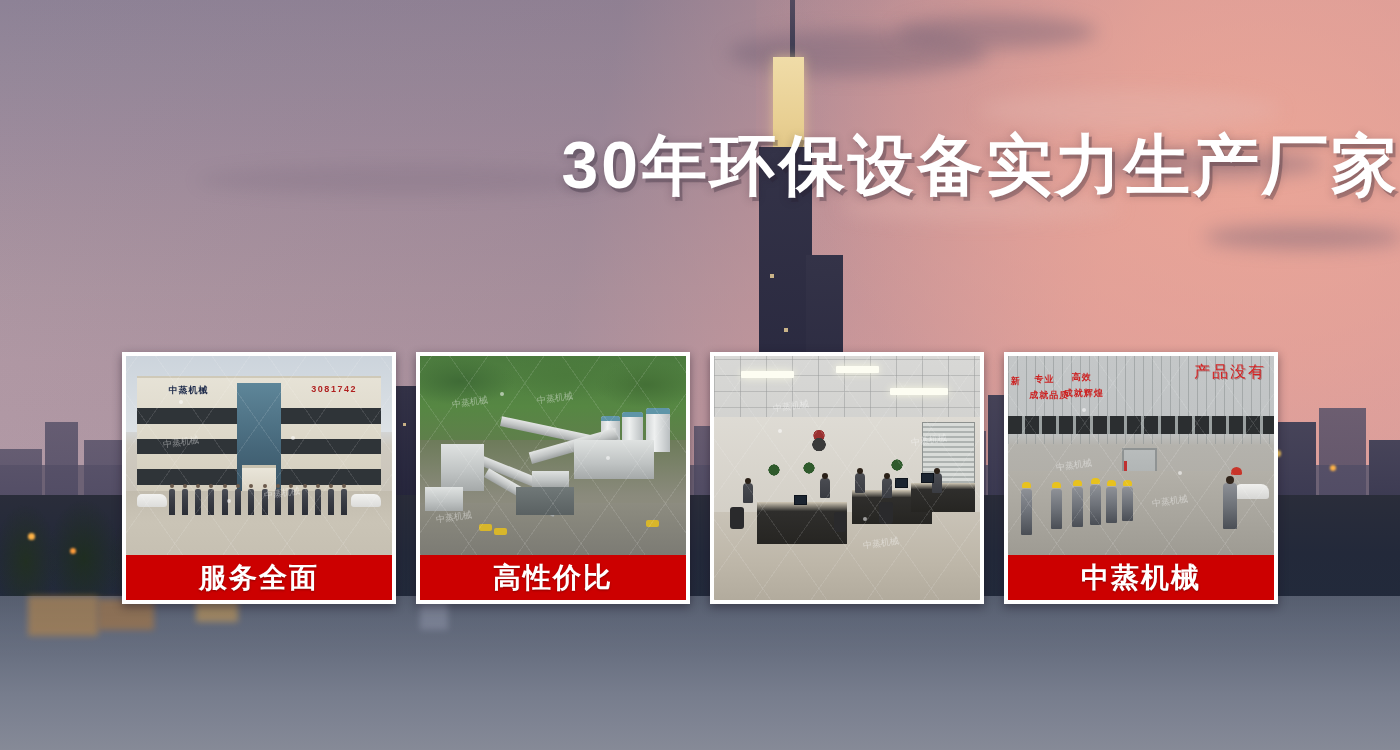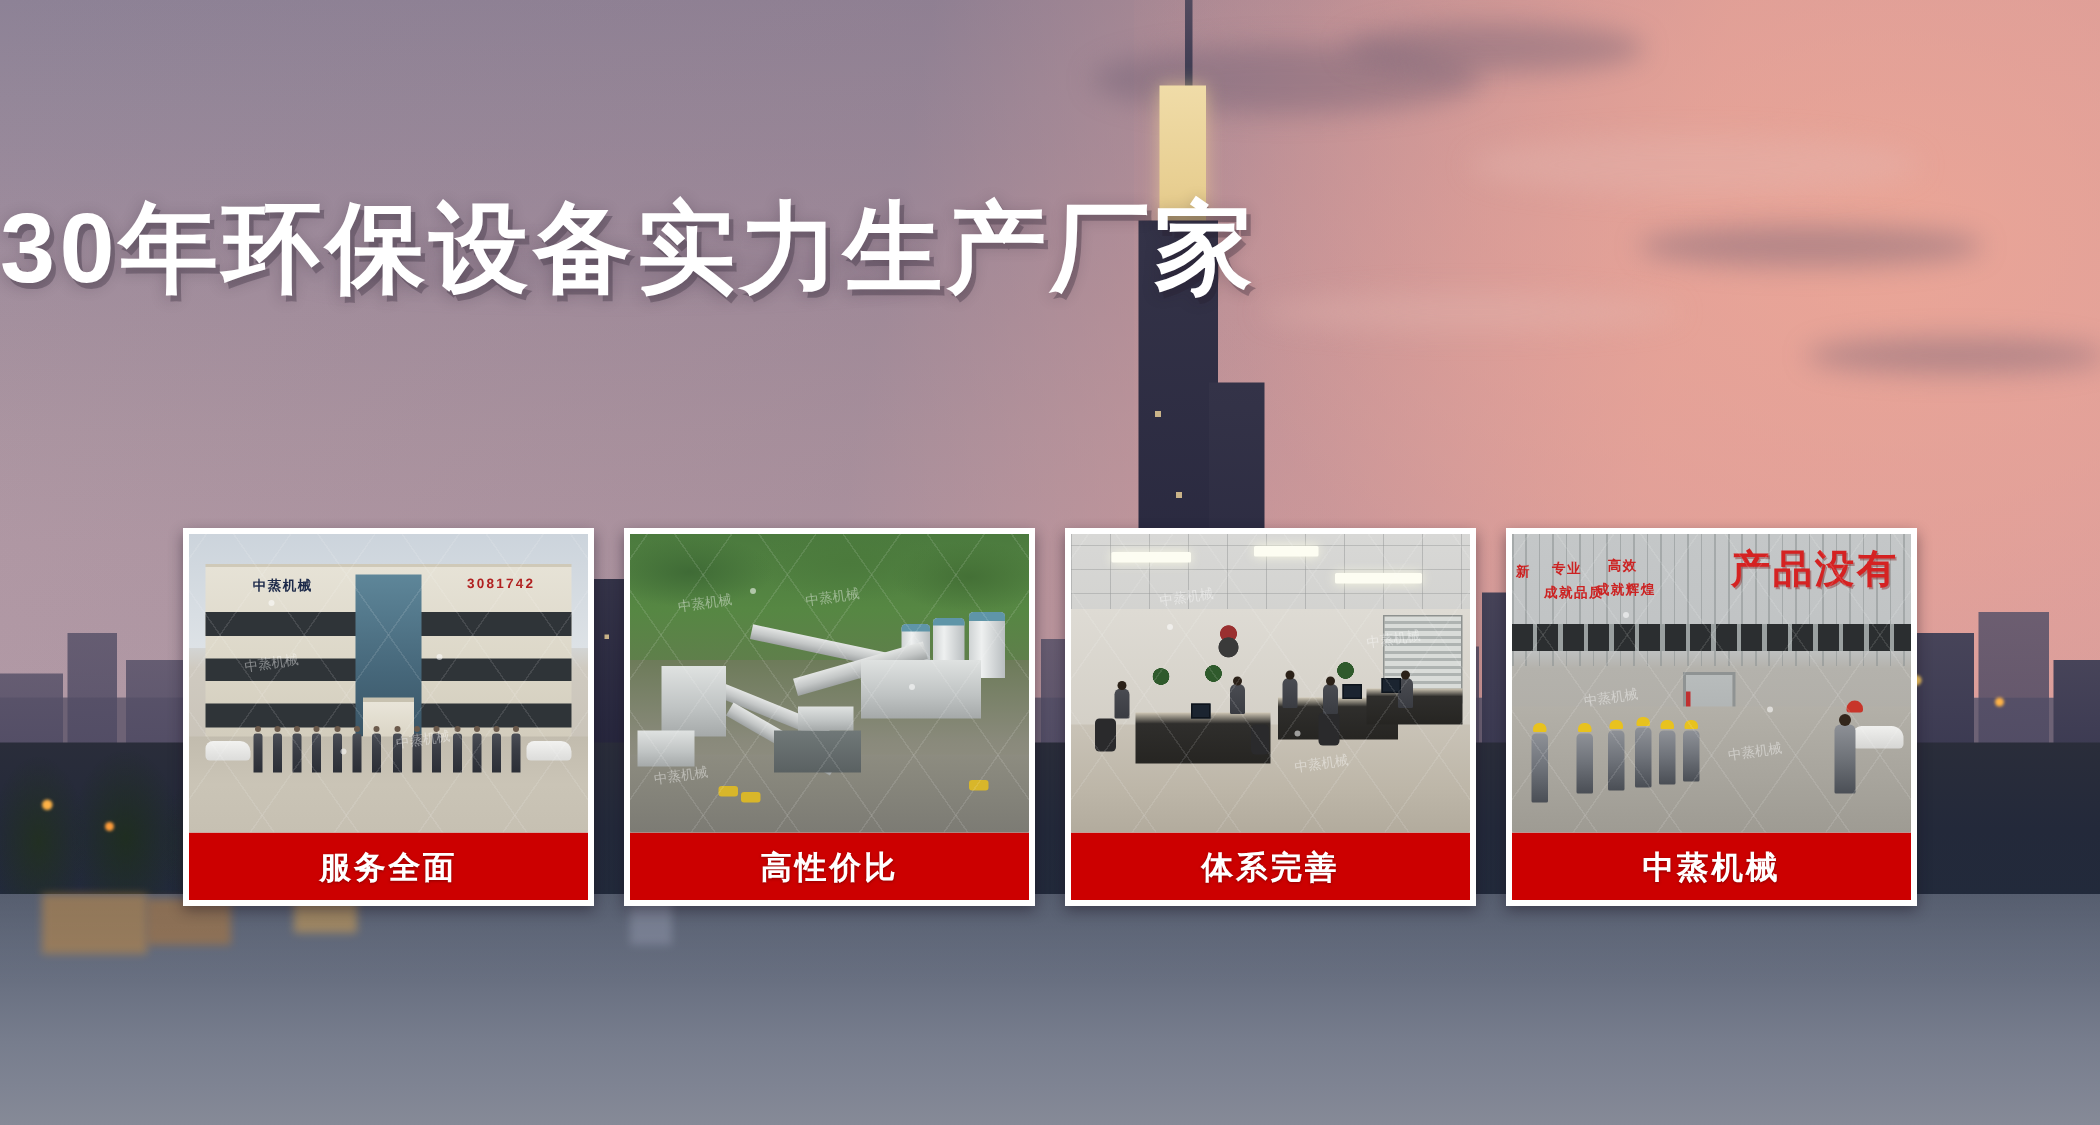--- a/index.html
+++ b/index.html
@@ -118,21 +118,21 @@
   }
   .reflect {
     position:absolute;
     filter:blur(3px);
     opacity:.5;
   }
 
   
   .headline {
     position:absolute; left:0; right:0; top:131px;
-    text-align:left;
+    text-align:right;
     font-size:66px;
     font-weight:bold;
     letter-spacing:3px;
     color:#ffffff;
     line-height:1.05;
     text-shadow:
       3px 4px 0 rgba(40,30,45,0.30),
       0 2px 10px rgba(30,20,35,0.25);
     white-space:nowrap;
   }
@@ -175,21 +175,21 @@
   }
   .photo {
     position:relative;
     flex:1 1 auto;
     overflow:hidden;
   }
   .cap {
     flex:0 0 45px;
     background:#cc0000;
     color:#fff;
-    font-size:21px;
+    font-size:28px;
     font-weight:bold;
     letter-spacing:2px;
     display:flex; align-items:center; justify-content:center;
     text-shadow:0 1px 2px rgba(80,0,0,0.5);
   }
 
   
   .mesh {
     position:absolute; inset:0;
     pointer-events:none;
@@ -354,21 +354,21 @@
 
   
   .p4 { background:linear-gradient(180deg,#c4c7c8 0%,#c0c3c4 38%,#b4b2ac 45%,#a9a69f 100%); }
   .p4 .fwall {
     position:absolute; left:0; right:0; top:0; height:44%;
     background:linear-gradient(180deg,#cacdcd 0%,#bcc0c0 55%,#b2b6b6 100%);
     background-image:repeating-linear-gradient(90deg, rgba(140,146,146,0.55) 0 1px, rgba(0,0,0,0) 1px 9px);
   }
   .p4 .bigred {
     position:absolute; top:3%; right:3%;
-    font-size:26px; font-weight:bold; color:#d52222; letter-spacing:2px;
+    font-size:16px; font-weight:normal; color:#d52222; letter-spacing:2px;
     text-shadow:1px 1px 0 rgba(120,0,0,0.35);
   }
   .p4 .smallred {
     position:absolute;
     font-size:9px; font-weight:bold; color:#cc2222; letter-spacing:1px;
     line-height:1.25; text-align:center;
   }
   .p4 .winrow {
     position:absolute; left:0; right:0; top:30%; height:9%;
     background:repeating-linear-gradient(90deg,#2b2e30 0 14px, #9aa0a0 14px 17px);
@@ -620,21 +620,20 @@
         <div class="plant" style="left:33%;top:43%;"></div>
         <div class="plant" style="left:66%;top:42%;"></div>
 
         <div class="mesh"></div>
         <div class="mesh-dot" style="left:24%;top:30%;"></div>
         <div class="mesh-dot" style="left:56%;top:66%;"></div>
         <div class="wm" style="left:22%;top:18%;">中蒸机械</div>
         <div class="wm" style="left:74%;top:32%;">中蒸机械</div>
         <div class="wm" style="left:56%;top:74%;">中蒸机械</div>
       </div>
-      <div class="cap">体系完善</div>
     </div>
 
     <div class="card">
       <div class="photo p4">
         <div class="fwall"></div>
         <div class="bigred">产品没有</div>
         <div class="smallred" style="left:1%;top:10%;">新</div>
         <div class="smallred" style="left:10%;top:9%;">专业</div>
         <div class="smallred" style="left:8%;top:17%;">成就品质</div>
         <div class="smallred" style="left:24%;top:8%;">高效</div>

